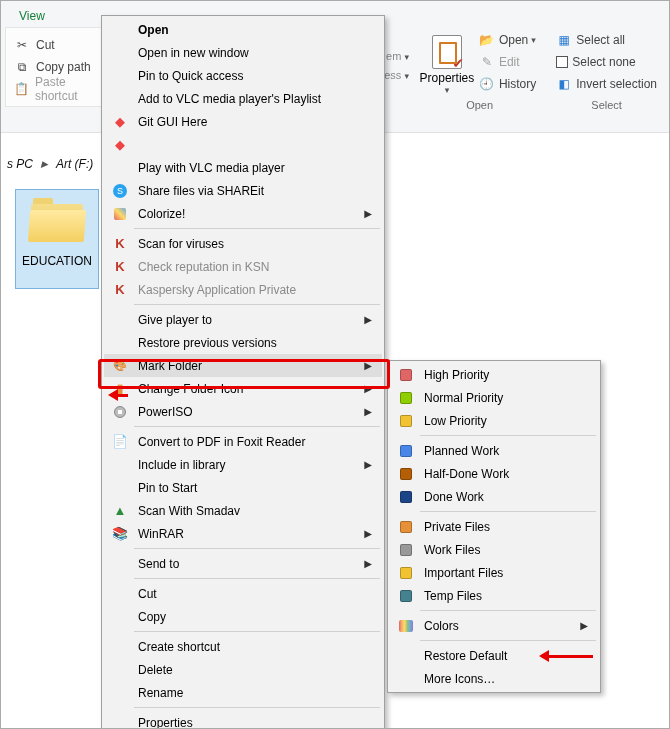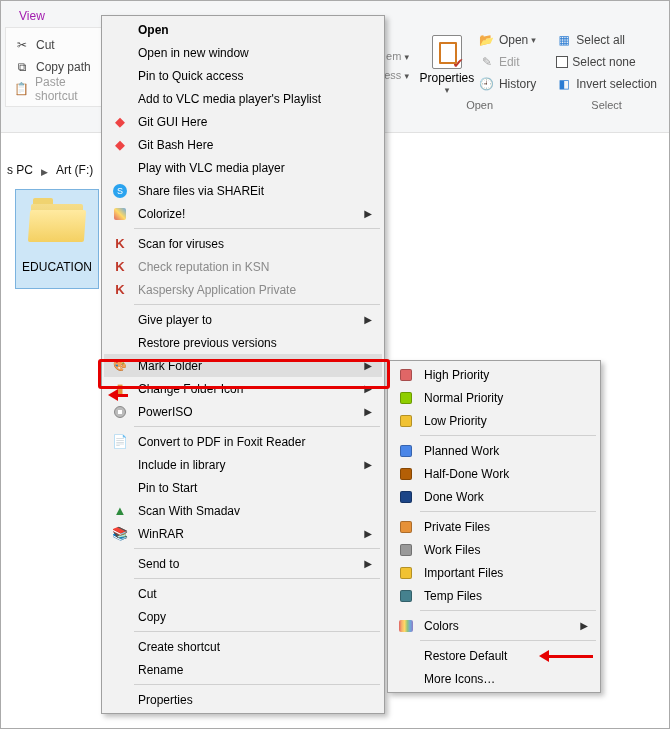--- a/index.html
+++ b/index.html
@@ -1,20 +1,20 @@
 <!DOCTYPE html>
 <html><head>
 <meta charset="utf-8">
 <style>
 * { margin:0; padding:0; box-sizing:border-box; }
 body { font-family:"Segoe UI",Tahoma,sans-serif; font-size:12px; color:#000; background:#fff; width:670px; height:729px; position:relative; overflow:hidden; border:1px solid #aaa; }
 
 
 .ribbon { position:absolute; left:0; top:0; right:0; height:132px; background:#f5f6f7; border-bottom:1px solid #e1e1e1; }
-.view-tab { position:absolute; left:18px; top:8px; font-size:12px; color:#a21caf; }
+.view-tab { position:absolute; left:18px; top:8px; font-size:12px; color:#15803d; }
 .ribbon-left { position:absolute; left:4px; top:26px; width:100px; background:#fcfcfc; border:1px solid #e5e5e5; padding:6px 0; }
 .ribbon-item { display:flex; align-items:center; height:22px; padding:0 8px; color:#444; }
 .ribbon-item.disabled { color:#9e9e9e; }
 .ribbon-item .ic { width:16px; height:16px; margin-right:6px; display:flex; align-items:center; justify-content:center; font-size:12px; }
 
 .ribbon-right { position:absolute; right:2px; top:26px; display:flex; align-items:flex-start; }
 .ribbon-group { padding:2px 6px 2px 6px; text-align:center; }
 .ribbon-group .glabel { color:#6a6a6a; font-size:11px; margin-top:4px; }
 .prop-btn { display:flex; flex-direction:column; align-items:center; width:56px; padding-top:6px; }
 .prop-btn .picon { width:30px; height:34px; border:1px solid #888; border-radius:2px; position:relative; background:#fff; }
@@ -25,31 +25,31 @@
 .mini { display:flex; align-items:center; height:22px; padding:0 4px; color:#444; }
 .mini .ic { width:16px; height:16px; margin-right:4px; display:flex; align-items:center; justify-content:center; }
 .mini.disabled { color:#9e9e9e; }
 .mini .dd { margin-left:3px; font-size:9px; color:#555; }
 .partial-col { display:flex; flex-direction:column; width:42px; padding-top:20px; }
 .partial-col .plbl { color:#8a8a8a; font-size:11px; line-height:18px; text-align:right; padding-right:4px; }
 
 .select-group .mini .chk { width:12px; height:12px; border:1px solid #555; margin-right:4px; display:inline-block; background:#fff; }
 
 
-.breadcrumb { position:absolute; left:0; top:150px; height:26px; display:flex; align-items:flex-end; font-size:12px; }
+.breadcrumb { position:absolute; left:0; top:150px; height:26px; display:flex; align-items:center; font-size:12px;font-style:italic; }
 .crumb { padding:0 6px; color:#111; }
 .crumb-sep { font-size:9px; color:#555; padding:0 2px; }
 
 
 .folder-sel { position:absolute; left:14px; top:188px; width:84px; height:100px; background:#cde6f7; border:1px solid #7bb3df; display:flex; flex-direction:column; align-items:center; justify-content:flex-start; padding-top:8px; }
 .folder-icon { width:56px; height:46px; position:relative; }
 .folder-icon .back { position:absolute; left:2px; top:6px; width:52px; height:36px; background:linear-gradient(#f5dd8a,#e9c85c); border-radius:2px; }
 .folder-icon .tab { position:absolute; left:4px; top:0; width:20px; height:10px; background:#f0d370; border-radius:2px 2px 0 0; }
 .folder-icon .front { position:absolute; left:0; top:12px; width:56px; height:32px; background:linear-gradient(#ffeaa0,#f4d062); border-radius:2px; transform:skewX(-4deg); }
-.folder-lbl { margin-top:16px; font-size:12px; }
+.folder-lbl { margin-top:10px; font-size:12px; }
 
 
 .menu { position:absolute; background:#f2f2f2; border:1px solid #a0a0a0; box-shadow:3px 3px 5px rgba(0,0,0,0.25); padding:2px 2px; }
 .menu-main { left:100px; top:14px; width:284px; }
 .menu-sub  { left:386px; top:359px; width:214px; }
 .mrow { display:flex; align-items:center; height:23px; padding:0 10px 0 4px; position:relative; white-space:nowrap; }
 .mrow .mslot { width:24px; height:18px; display:flex; align-items:center; justify-content:center; margin-right:6px; font-size:13px; }
 .mrow .mlabel { flex:1; font-size:12px; color:#000; }
 .mrow.bold .mlabel { font-weight:600; }
 .mrow.disabled .mlabel { color:#8a8a8a; }
@@ -189,21 +189,20 @@
     <div class="mrow">
       <span class="mslot">
         <span style="color:#e44">◆</span>
       </span>
       <span class="mlabel">Git GUI Here</span>
     </div>
     <div class="mrow">
       <span class="mslot">
         <span style="color:#e44">◆</span>
       </span>
-      <span class="mlabel">Git Bash Here</span>
     </div>
     <div class="mrow">
       <span class="mslot"></span>
       <span class="mlabel">Play with VLC media player</span>
     </div>
     <div class="mrow">
       <span class="mslot">
         <span style="background:#2aa3ef;color:#fff;border-radius:50%;width:14px;height:14px;display:inline-flex;align-items:center;justify-content:center;font-size:9px">S</span>
       </span>
       <span class="mlabel">Share files via SHAREit</span>
@@ -306,20 +305,24 @@
       <span class="mlabel">Cut</span>
     </div>
     <div class="mrow">
       <span class="mslot"></span>
       <span class="mlabel">Copy</span>
     </div>
     <div class="msep"></div>
     <div class="mrow">
       <span class="mslot"></span>
       <span class="mlabel">Create shortcut</span>
+    </div>
+    <div class="mrow">
+      <span class="mslot"></span>
+      <span class="mlabel">Delete</span>
     </div>
     <div class="mrow">
       <span class="mslot"></span>
       <span class="mlabel">Rename</span>
     </div>
     <div class="msep"></div>
     <div class="mrow">
       <span class="mslot"></span>
       <span class="mlabel">Properties</span>
     </div>

